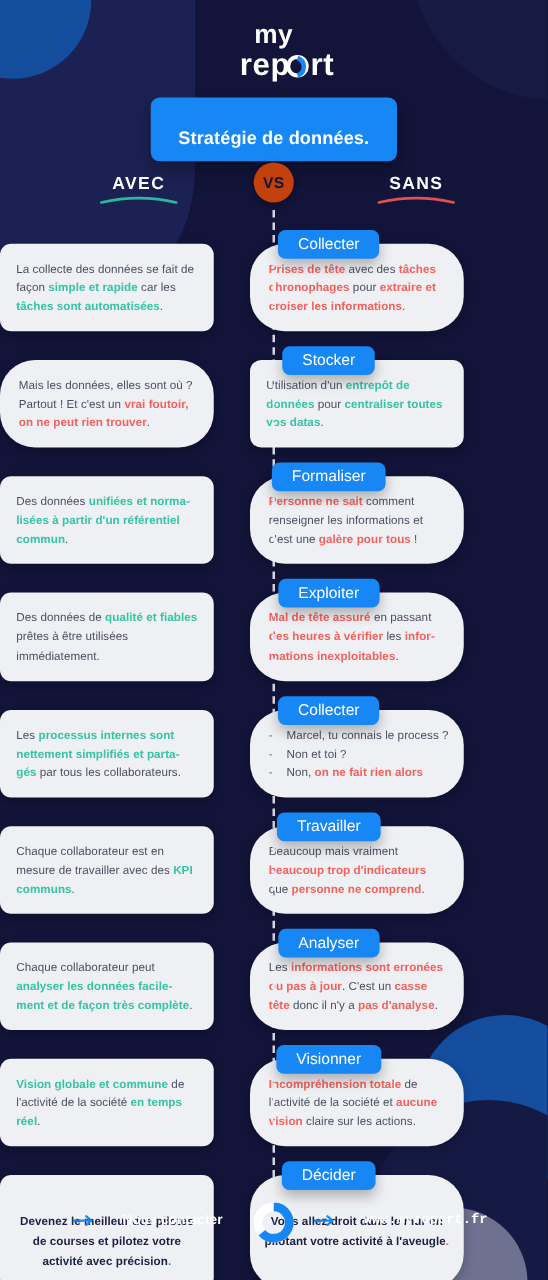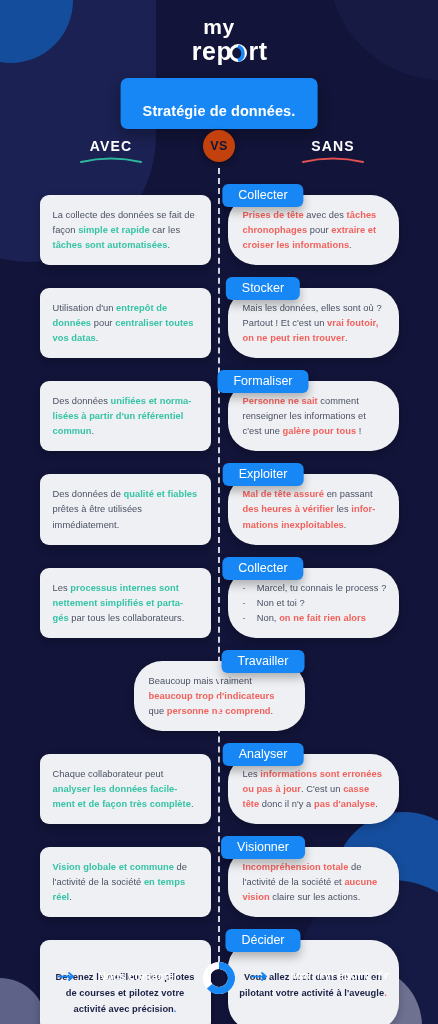--- a/index.html
+++ b/index.html
@@ -109,21 +109,21 @@
     font-size: 12.5px; font-weight: normal;
     padding: 4px 16px 5px;
     border-radius: 6px;
     white-space: nowrap;
     z-index: 5;
     box-shadow: 0 5px 10px rgba(0,0,0,.28);
     margin-left: 44px;
   }
 
   .cards {
-    display: flex; justify-content: center; gap: 17px;
+    display: flex; gap: 29px;
     padding-top: 11px;
   }
 
   .card {
     width: 171px;
     min-height: 62px;
     background: #eef0f3;
     border-radius: 9px;
     padding: 13px 12px 12px 13px;
     box-shadow: 0 3px 9px rgba(0,0,0,.22);
@@ -237,25 +237,25 @@
             <p><span>La collecte des données se fait de façon </span><span class="hl-green">simple et rapide</span><span> car les </span><span class="hl-green">tâches sont automatisées</span><span>.</span></p>
           </div>
           <div class="card right">
             <p><span class="hl-red">Prises de tête</span><span> avec des </span><span class="hl-red">tâches chronophages</span><span> pour </span><span class="hl-red">extraire et croiser les informations</span><span>.</span></p>
           </div>
         </div>
       </div>
       <div class="row">
         <div class="row-badge">Stocker</div>
         <div class="cards">
+          <div class="card right">
+            <p><span>Mais les données, elles sont où ? Partout ! Et c'est un </span><span class="hl-red">vrai foutoir, on ne peut rien trouver</span><span>.</span></p>
+          </div>
           <div class="card left">
             <p><span>Utilisation d'un </span><span class="hl-green">entrepôt de données</span><span> pour </span><span class="hl-green">centraliser toutes vos datas</span><span>.</span></p>
-          </div>
-          <div class="card right">
-            <p><span>Mais les données, elles sont où ? Partout ! Et c'est un </span><span class="hl-red">vrai foutoir, on ne peut rien trouver</span><span>.</span></p>
           </div>
         </div>
       </div>
       <div class="row">
         <div class="row-badge">Formaliser</div>
         <div class="cards">
           <div class="card left">
             <p><span>Des données </span><span class="hl-green">unifiées et norma-lisées à partir d'un référentiel commun</span><span>.</span></p>
           </div>
           <div class="card right">
@@ -294,20 +294,23 @@
                 <span class="dash">-</span>
                 <span><span>Non, </span><span class="hl-red">on ne fait rien alors</span></span>
               </li>
             </ul>
           </div>
         </div>
       </div>
       <div class="row">
         <div class="row-badge">Travailler</div>
         <div class="cards">
+          <div class="card left">
+            <p><span>Chaque collaborateur est en mesure de travailler avec des </span><span class="hl-green">KPI communs</span><span>.</span></p>
+          </div>
           <div class="card right">
             <p><span>Beaucoup mais vraiment </span><span class="hl-red">beaucoup trop d'indicateurs</span><span> que </span><span class="hl-red">personne ne comprend</span><span>.</span></p>
           </div>
         </div>
       </div>
       <div class="row">
         <div class="row-badge">Analyser</div>
         <div class="cards">
           <div class="card left">
             <p><span>Chaque collaborateur peut </span><span class="hl-green">analyser les données facile-ment et de façon très complète</span><span>.</span></p>

